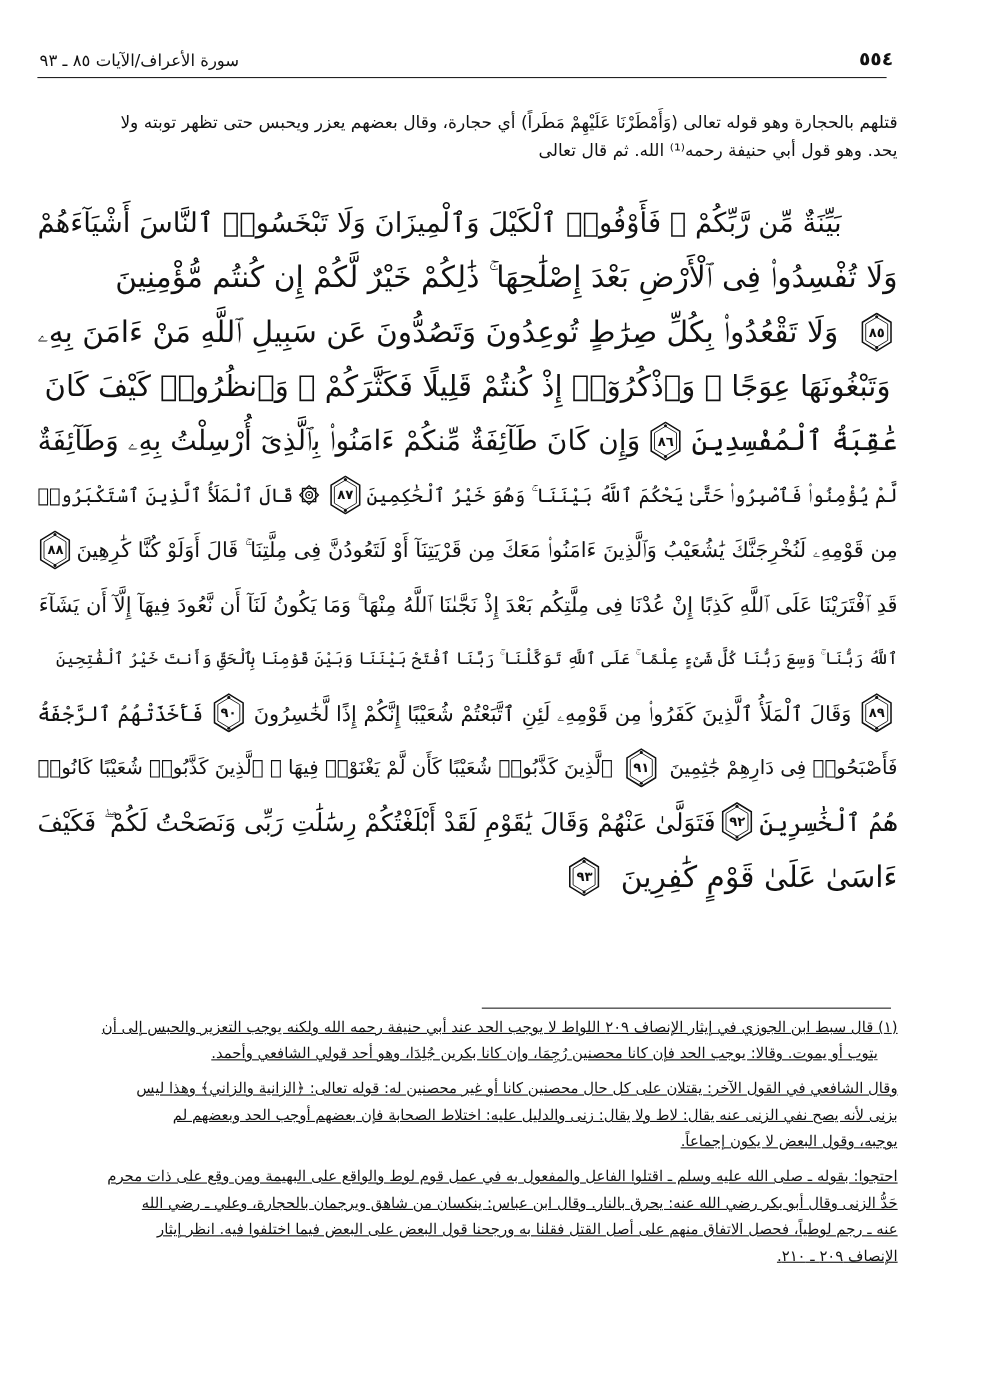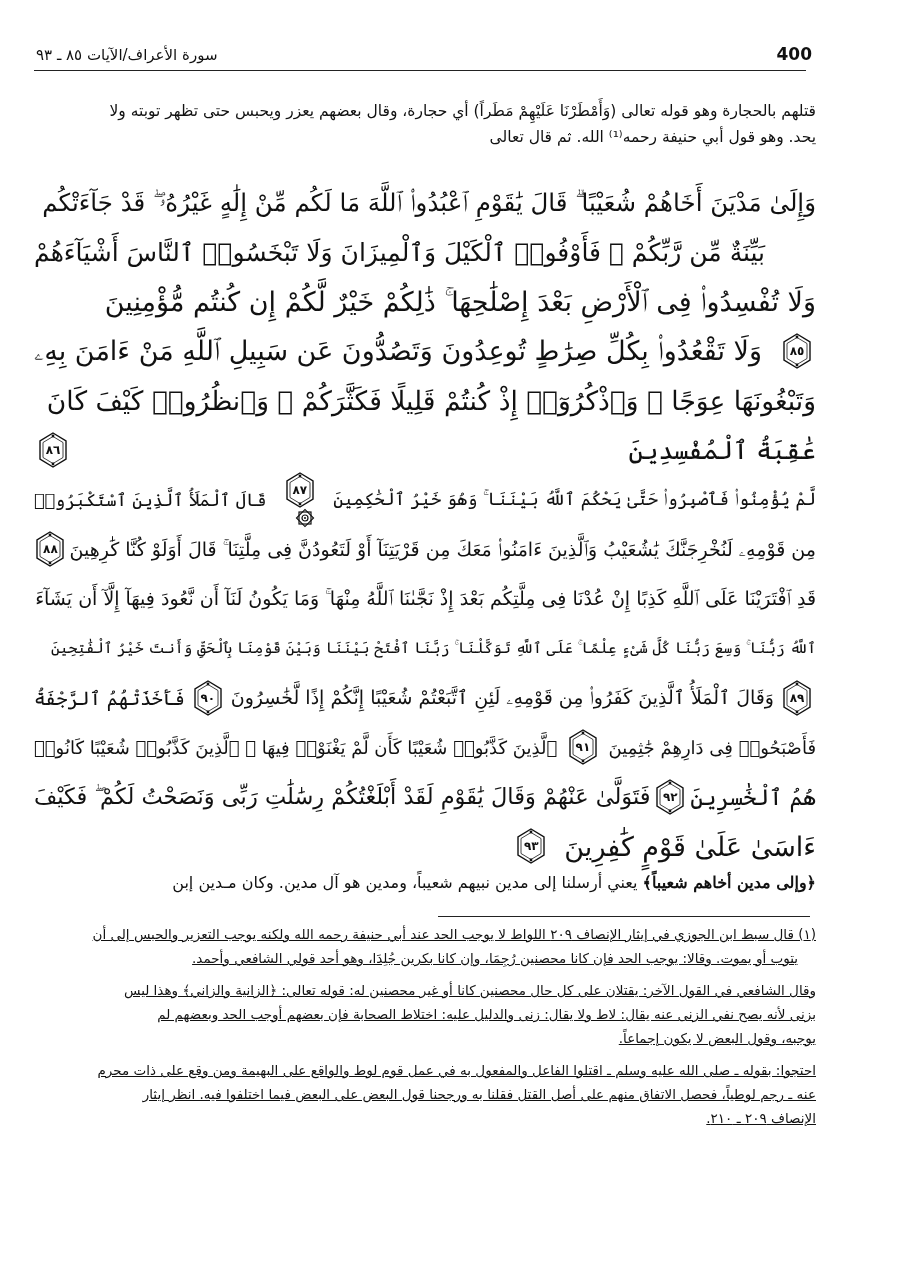--- a/index.html
+++ b/index.html
@@ -154,72 +154,70 @@
     .fn-para { margin: 0 0 8px 0; }
     .fn-para span.l { display: block; text-decoration: underline; }
     .fn-para span.indent { padding-right: 18px; }
   </style>
 </head>
 <body>
 
 <div class="page">
 
   <div class="running-header">
-    <span class="page-number">400</span>
+    <span class="page-number">٥٥٤</span>
     <span class="surah-range">سورة الأعراف/الآيات ٨٥ ـ ٩٣</span>
   </div>
   <div class="header-rule"></div>
 
   <div class="intro prose">
     <span class="line" style="white-space: nowrap;">قتلهم بالحجارة وهو قوله تعالى (وَأَمْطَرْنَا عَلَيْهِمْ مَطَراً) أي حجارة، وقال بعضهم يعزر ويحبس حتى تظهر توبته ولا</span>
     <span class="line" style="white-space: nowrap;">يحد. وهو قول أبي حنيفة رحمه⁽¹⁾ الله. ثم قال تعالى</span>
   </div>
 
   <div class="quran" id="quran">
-      <div class="q-line" style="font-size: 24.5px;">
-        <span class="q-seg">وَإِلَىٰ مَدْيَنَ أَخَاهُمْ شُعَيْبًا ۗ قَالَ يَٰقَوْمِ ٱعْبُدُوا۟ ٱللَّهَ مَا لَكُم مِّنْ إِلَٰهٍ غَيْرُهُۥ ۖ قَدْ جَآءَتْكُم</span>
-      </div>
       <div class="q-line" style="font-size: 25px; justify-content: flex-end;">
         <span class="q-seg">بَيِّنَةٌ مِّن رَّبِّكُمْ ۖ فَأَوْفُوا۟ ٱلْكَيْلَ وَٱلْمِيزَانَ وَلَا تَبْخَسُوا۟ ٱلنَّاسَ أَشْيَآءَهُمْ</span>
       </div>
       <div class="q-line" style="font-size: 27px;">
         <span class="q-seg">وَلَا تُفْسِدُوا۟ فِى ٱلْأَرْضِ بَعْدَ إِصْلَٰحِهَا ۚ ذَٰلِكُمْ خَيْرٌ لَّكُمْ إِن كُنتُم مُّؤْمِنِينَ</span>
       </div>
       <div class="q-line" style="font-size: 27px;">
         <span class="ayah-marker">
           <svg viewBox="0 0 30 36" aria-hidden="true">
             <polygon points="15,1 28,9 28,27 15,35 2,27 2,9" fill="none" stroke="#111" stroke-width="1.4"></polygon>
             <polygon points="15,4.5 25,10.5 25,25.5 15,31.5 5,25.5 5,10.5" fill="none" stroke="#111" stroke-width="0.8"></polygon>
             <circle cx="15" cy="4" r="1.4" fill="#111"></circle>
             <circle cx="15" cy="32" r="1.4" fill="#111"></circle>
           </svg>
           <span class="ayah-num">٨٥</span>
         </span>
         <span class="q-seg">وَلَا تَقْعُدُوا۟ بِكُلِّ صِرَٰطٍ تُوعِدُونَ وَتَصُدُّونَ عَن سَبِيلِ ٱللَّهِ مَنْ ءَامَنَ بِهِۦ</span>
       </div>
-      <div class="q-line" style="font-size: 26.5px;">
+      <div class="q-line" style="font-size: 26.5px; justify-content: center;">
         <span class="q-seg">وَتَبْغُونَهَا عِوَجًا ۚ وَٱذْكُرُوٓا۟ إِذْ كُنتُمْ قَلِيلًا فَكَثَّرَكُمْ ۖ وَٱنظُرُوا۟ كَيْفَ كَانَ</span>
       </div>
       <div class="q-line" style="font-size: 25.5px;">
         <span class="q-seg">عَٰقِبَةُ ٱلْمُفْسِدِينَ</span>
         <span style="display: inline-flex; align-items: center;">
           <span class="ayah-marker">
             <svg viewBox="0 0 30 36" aria-hidden="true">
               <polygon points="15,1 28,9 28,27 15,35 2,27 2,9" fill="none" stroke="#111" stroke-width="1.4"></polygon>
               <polygon points="15,4.5 25,10.5 25,25.5 15,31.5 5,25.5 5,10.5" fill="none" stroke="#111" stroke-width="0.8"></polygon>
               <circle cx="15" cy="4" r="1.4" fill="#111"></circle>
               <circle cx="15" cy="32" r="1.4" fill="#111"></circle>
             </svg>
             <span class="ayah-num">٨٦</span>
           </span>
         </span>
+        <span class="q-seg">وَإِن كَانَ طَآئِفَةٌ مِّنكُمْ ءَامَنُوا۟ بِٱلَّذِىٓ أُرْسِلْتُ بِهِۦ وَطَآئِفَةٌ</span>
       </div>
       <div class="q-line" style="font-size: 17.5px;">
         <span class="q-seg">لَّمْ يُؤْمِنُوا۟ فَٱصْبِرُوا۟ حَتَّىٰ يَحْكُمَ ٱللَّهُ بَيْنَنَا ۚ وَهُوَ خَيْرُ ٱلْحَٰكِمِينَ</span>
-        <span style="display: inline-flex;  flex-direction: column;">
+        <span style="display: inline-flex; align-items: center;">
           <span class="ayah-marker">
             <svg viewBox="0 0 30 36" aria-hidden="true">
               <polygon points="15,1 28,9 28,27 15,35 2,27 2,9" fill="none" stroke="#111" stroke-width="1.4"></polygon>
               <polygon points="15,4.5 25,10.5 25,25.5 15,31.5 5,25.5 5,10.5" fill="none" stroke="#111" stroke-width="0.8"></polygon>
               <circle cx="15" cy="4" r="1.4" fill="#111"></circle>
               <circle cx="15" cy="32" r="1.4" fill="#111"></circle>
             </svg>
             <span class="ayah-num">٨٧</span>
           </span>
           <span class="hizb-icon">
@@ -312,35 +310,33 @@
             <polygon points="15,1 28,9 28,27 15,35 2,27 2,9" fill="none" stroke="#111" stroke-width="1.4"></polygon>
             <polygon points="15,4.5 25,10.5 25,25.5 15,31.5 5,25.5 5,10.5" fill="none" stroke="#111" stroke-width="0.8"></polygon>
             <circle cx="15" cy="4" r="1.4" fill="#111"></circle>
             <circle cx="15" cy="32" r="1.4" fill="#111"></circle>
           </svg>
           <span class="ayah-num">٩٣</span>
         </span>
       </div>
     </div>
 
-  <div class="tafsir prose" style="white-space: nowrap;">
-    <span class="quote">﴿وإلى مدين أخاهم شعيباً﴾</span><span class="rest"> يعني أرسلنا إلى مدين نبيهم شعيباً، ومدين هو آل مدين. وكان مـدين إبن</span>
-  </div>
 
   <div class="footnote-rule"></div>
 
   <div class="footnotes">
     <p class="fn-para">
       <span class="l" style="white-space: nowrap;">(١) قال سبط ابن الجوزي في إيثار الإنصاف ٢٠٩ اللواط لا يوجب الحد عند أبي حنيفة رحمه الله ولكنه يوجب التعزير والحبس إلى أن</span>
       <span class="l indent" style="white-space: nowrap;">يتوب أو يموت. وقالا: يوجب الحد فإن كانا محصنين رُجِمَا، وإن كانا بكرين جُلِدَا، وهو أحد قولي الشافعي وأحمد.</span>
     </p>
     <p class="fn-para">
       <span class="l" style="white-space: nowrap;">وقال الشافعي في القول الآخر: يقتلان على كل حال محصنين كانا أو غير محصنين له: قوله تعالى: ﴿الزانية والزاني﴾ وهذا ليس</span>
       <span class="l" style="white-space: nowrap;">بزنى لأنه يصح نفي الزنى عنه يقال: لاط ولا يقال: زنى والدليل عليه: اختلاط الصحابة فإن بعضهم أوجب الحد وبعضهم لم</span>
       <span class="l" style="white-space: nowrap;">يوجبه، وقول البعض لا يكون إجماعاً.</span>
     </p>
     <p class="fn-para">
       <span class="l" style="white-space: nowrap;">احتجوا: بقوله ـ صلى الله عليه وسلم ـ اقتلوا الفاعل والمفعول به في عمل قوم لوط والواقع على البهيمة ومن وقع على ذات محرم</span>
+      <span class="l" style="white-space: nowrap;">حَدُّ الزنى وقال أبو بكر رضي الله عنه: يحرق بالنار. وقال ابن عباس: ينكسان من شاهق ويرجمان بالحجارة، وعلي ـ رضي الله</span>
       <span class="l" style="white-space: nowrap;">عنه ـ رجم لوطياً، فحصل الاتفاق منهم على أصل القتل فقلنا به ورجحنا قول البعض على البعض فيما اختلفوا فيه. انظر إيثار</span>
       <span class="l" style="white-space: nowrap;">الإنصاف ٢٠٩ ـ ٢١٠.</span>
     </p>
   </div>
 </div>
 
 </body></html>

